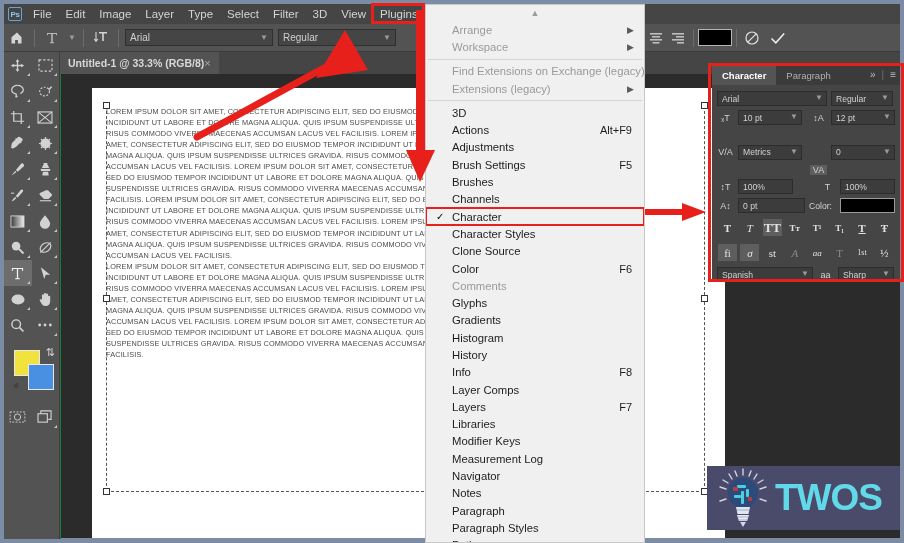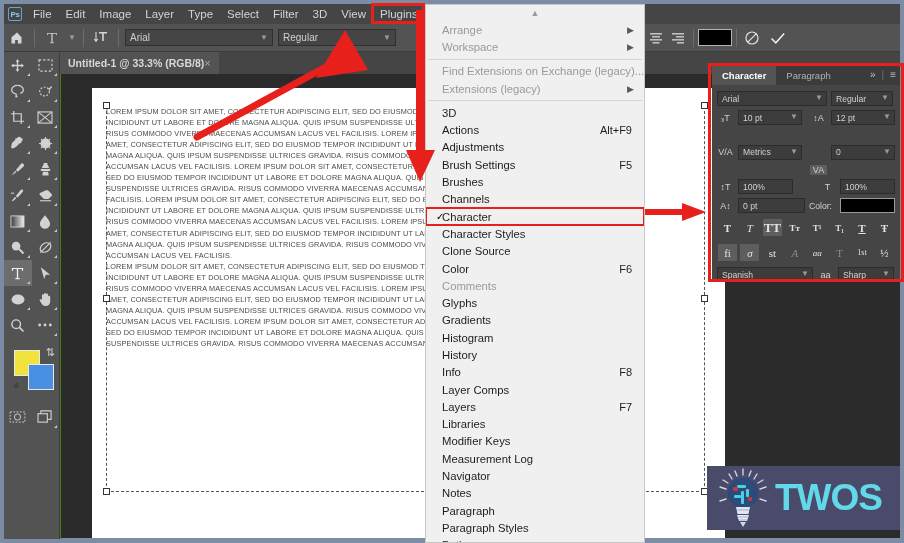--- a/index.html
+++ b/index.html
@@ -3,21 +3,21 @@
 <meta charset="utf-8">
 <style>
   * { box-sizing: border-box; margin:0; padding:0; }
   body {
     width: 904px; height: 543px;
     background: #535353;
     font-family: "Liberation Sans", sans-serif;
     overflow: hidden;
     position: relative;
   }
-  #app { position:absolute; inset:0; background:#4d7c0f; }
+  #app { position:absolute; inset:0; background:#15803d; }
 
   
   .frame-top { position:absolute; left:0; top:0; width:904px; height:4px; background:#7d8ca5; }
   .frame-left { position:absolute; left:0; top:0; width:4px; height:543px; background:#7d8ca5; }
   .frame-right { position:absolute; right:0; top:0; width:4px; height:543px; background:#7d8ca5; }
   .frame-bottom { position:absolute; left:0; bottom:0; width:904px; height:4px; background:#7d8ca5; }
 
   
   .menubar {
     position:absolute; left:4px; top:4px; width:896px; height:20px;
@@ -117,21 +117,21 @@
   }
 
   
   .dropdown {
     position:absolute;left:425px;top:4px;width:220px;height:539px;
     background:#f0f0f0;border:1px solid #c8c8c8;
     font-size:11.3px;color:#1d1d1d;overflow:hidden;
   }
   .dd-scroll { height:16px;display:flex;align-items:center;justify-content:center;color:#9a9a9a;font-size:9px; }
   .dd-item {
-    height:17.3px;display:flex;align-items:center;padding-left:16px;position:relative;
+    height:17.3px;display:flex;align-items:center;padding-left:26px;position:relative;
     white-space:nowrap;
   }
   .dd-item.disabled { color:#9a9a9a; }
   .dd-item .shortcut { position:absolute;right:12px;color:#1d1d1d;font-size:11px; }
   .dd-item .arrow { position:absolute;right:10px;color:#5a5a5a;font-size:9px; }
   .dd-item .check { position:absolute;left:10px;color:#000;font-size:10px; }
   .dd-item.highlight { outline:2px solid #e8201b; outline-offset:-1px; z-index:5; }
   .dd-sep { height:1px;background:#d3d3d3;margin:3px 2px; }
 
   
@@ -510,20 +510,21 @@
           <div>MAGNA ALIQUA. QUIS IPSUM SUSPENDISSE ULTRICES GRAVIDA. RISUS COMMODO VIVERRA MAECENAS</div>
           <div>ACCUMSAN LACUS VEL FACILISIS.</div>
           <div>LOREM IPSUM DOLOR SIT AMET, CONSECTETUR ADIPISCING ELIT, SED DO EIUSMOD TEMPOR</div>
           <div>INCIDIDUNT UT LABORE ET DOLORE MAGNA ALIQUA. QUIS IPSUM SUSPENDISSE ULTRICES GRAVIDA.</div>
           <div>RISUS COMMODO VIVERRA MAECENAS ACCUMSAN LACUS VEL FACILISIS. LOREM IPSUM DOLOR SIT</div>
           <div>AMET, CONSECTETUR ADIPISCING ELIT, SED DO EIUSMOD TEMPOR INCIDIDUNT UT LABORE ET DOLORE</div>
           <div>MAGNA ALIQUA. QUIS IPSUM SUSPENDISSE ULTRICES GRAVIDA. RISUS COMMODO VIVERRA MAECENAS</div>
           <div>ACCUMSAN LACUS VEL FACILISIS. LOREM IPSUM DOLOR SIT AMET, CONSECTETUR ADIPISCING ELIT,</div>
           <div>SED DO EIUSMOD TEMPOR INCIDIDUNT UT LABORE ET DOLORE MAGNA ALIQUA. QUIS IPSUM</div>
           <div>SUSPENDISSE ULTRICES GRAVIDA. RISUS COMMODO VIVERRA MAECENAS ACCUMSAN LACUS VEL</div>
+          <div>FACILISIS.</div>
         </div>
 
       <div class="sel-vline" style="left:14px;top:18px;height:385px;"></div>
       <div class="sel-vline" style="left:612px;top:18px;height:385px;"></div>
       <div class="sel-hline" style="left:14px;top:403px;width:598px;"></div>
       <div class="handle" style="left:11px;top:14px;"></div>
       <div class="handle" style="left:609px;top:14px;"></div>
       <div class="handle" style="left:11px;top:207px;"></div>
       <div class="handle" style="left:609px;top:207px;"></div>
       <div class="handle" style="left:11px;top:400px;"></div>

